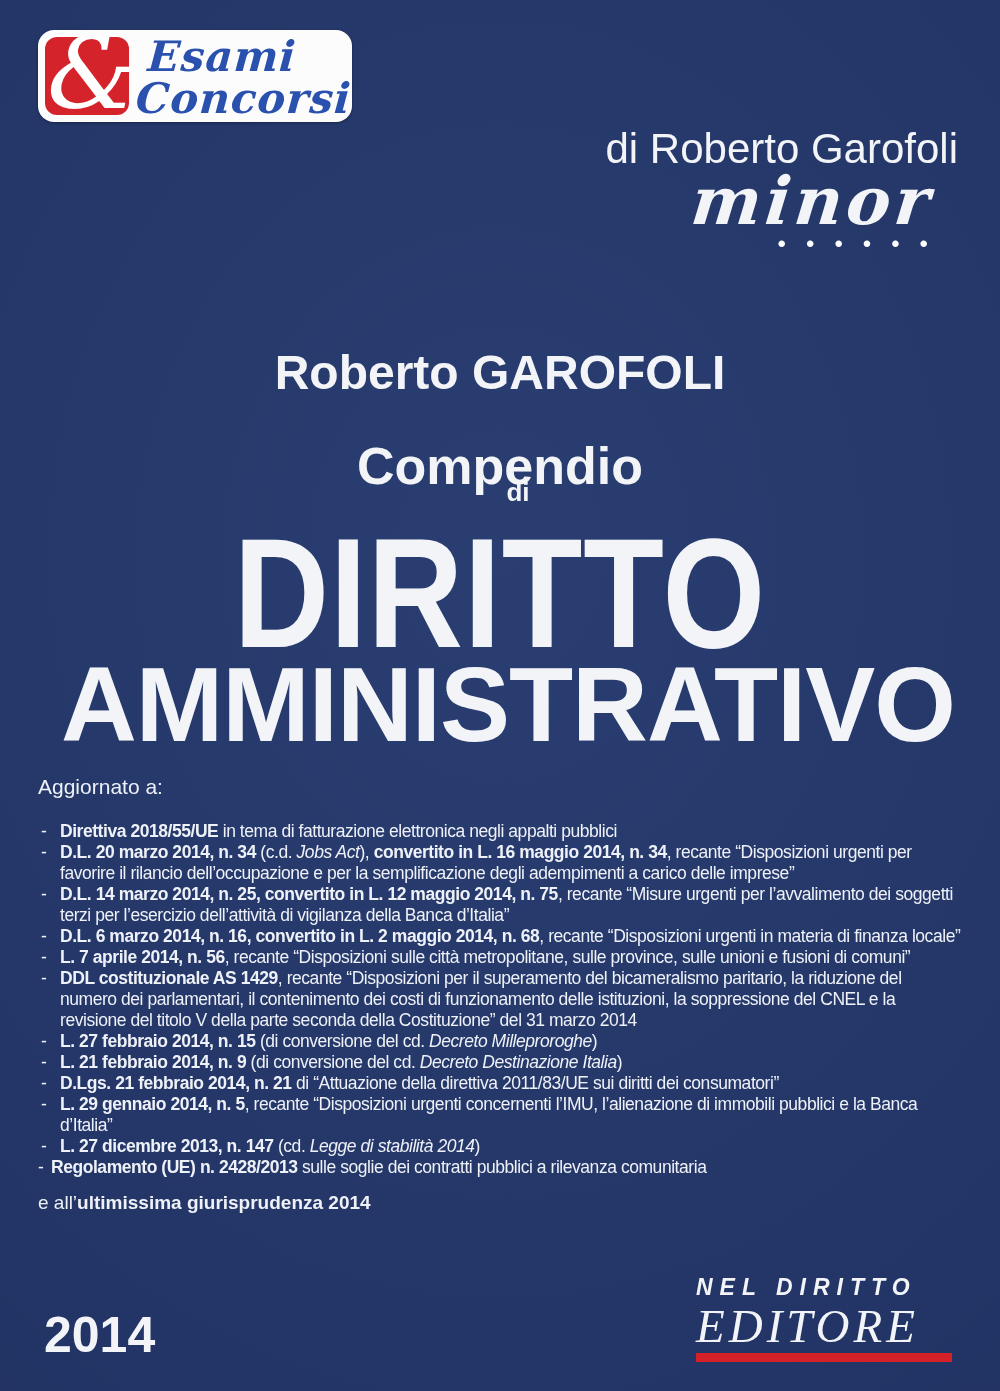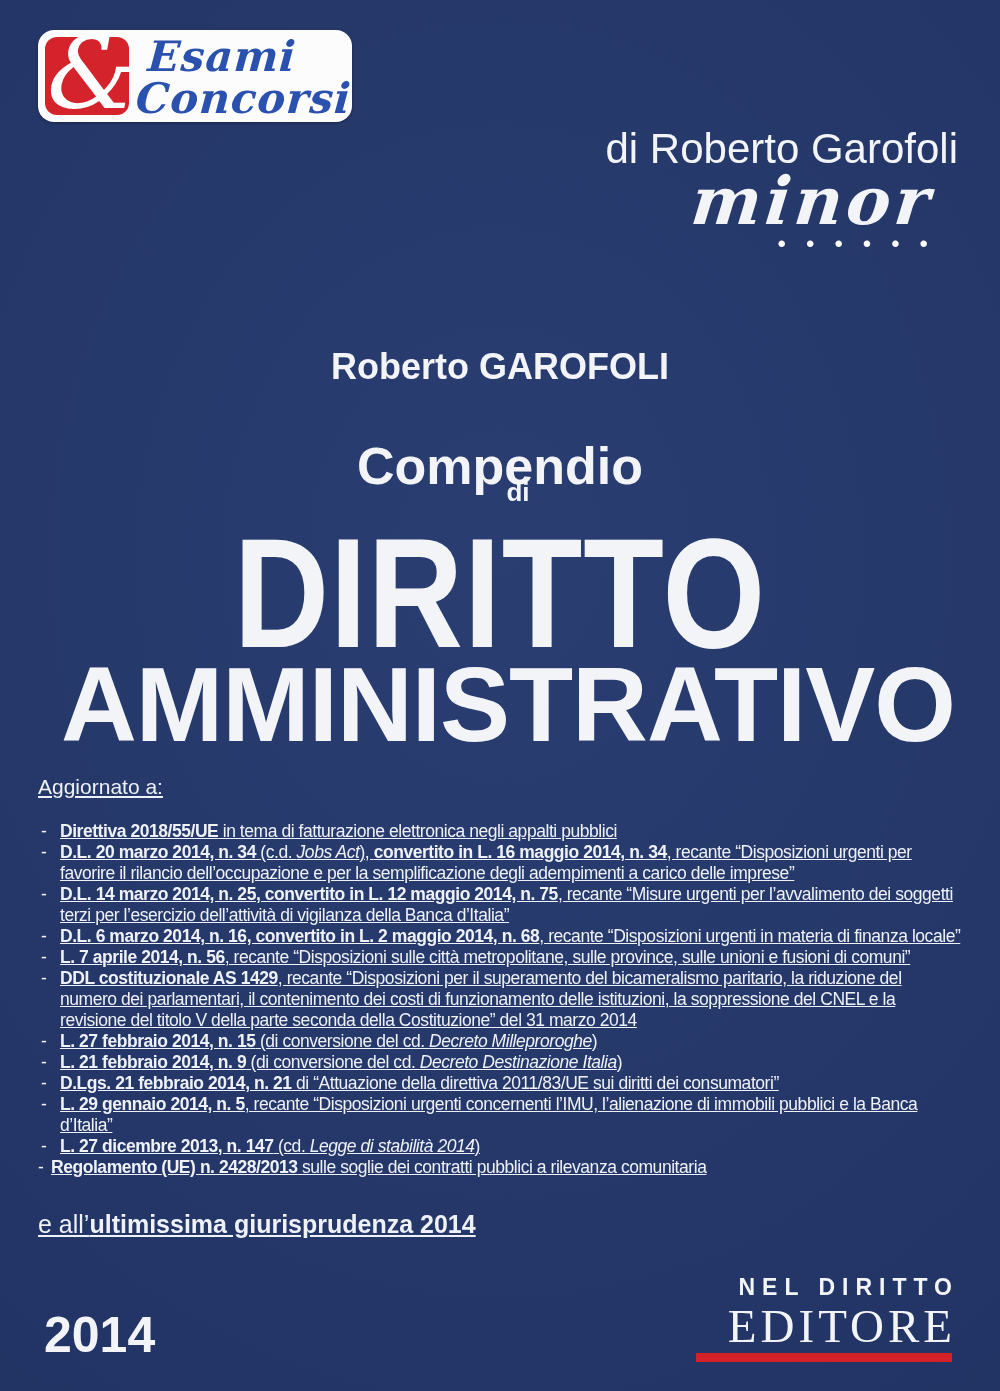--- a/index.html
+++ b/index.html
@@ -29,41 +29,41 @@
     font-style:italic; font-weight:700; letter-spacing:-1px; white-space:nowrap;}
   .series-subtitle{position:absolute; right:42px; top:128px; font-size:42px; line-height:1;
     font-weight:400; white-space:nowrap;}
   .series-edition{position:absolute; right:66px; top:168px; font-size:66px; line-height:1;
     font-family:"DejaVu Serif", serif; font-style:italic; font-weight:700;
     letter-spacing:4px; transform:skewX(-6deg); white-space:nowrap;}
   .series-dots{position:absolute; right:52px; top:232px; font-size:24px; line-height:1;
     letter-spacing:20px; color:#ffffff; white-space:nowrap;}
   
   .center-line{position:absolute; left:0; right:0; text-align:center; line-height:1; font-weight:700;}
-  .author{top:349px; font-size:36px; letter-spacing:0px;}
+  .author{top:349px; font-size:48px; letter-spacing:0px;}
   .title-compendio{top:440px; font-size:52px;}
   .title-di{top:479px; font-size:26px;margin-left:36px;}
   .title-diritto{top:516px; font-size:132px; letter-spacing:1px;
     transform:scaleY(1.18); transform-origin:50% 0;}
   .title-ammin{top:652px; font-size:105px; letter-spacing:-1px;padding-left:16px;}
   
-  .updates{position:absolute; left:38px; right:38px; top:776px; color:#eef1f7;text-decoration:underline;}
+  .updates{position:absolute; left:38px; right:38px; top:776px; color:#eef1f7;}
   .updates-heading{font-size:21px; line-height:1; margin:0 0 24px 0; font-weight:400;}
   .update-item{position:relative; padding-left:22px; font-size:17.5px;
     letter-spacing:-0.45px; line-height:21px;}
   .update-item .dash{position:absolute; left:3px; top:0;}
   .update-item.flush{padding-left:13px;}
   .update-item.flush .dash{left:0;}
   .seg-b{font-weight:700;}
   .seg-i{font-style:italic;}
-  .updates-footer{margin-top:33px; font-size:25px; line-height:1.1;}
+  .updates-footer{margin-top:15px; font-size:19px; line-height:1.1;}
   .updates-footer b{font-weight:700;}
   
   .year{position:absolute; left:44px; top:1310px; font-size:50px; line-height:1; font-weight:700;}
-  .publisher{position:absolute; right:48px; top:1276px; width:256px; text-align:right;}
+  .publisher{position:absolute; right:48px; top:1276px; width:256px; text-align:left;font-style:italic;}
   .publisher-top{font-size:23px; line-height:1; font-weight:700; letter-spacing:7px;
     white-space:nowrap; margin-right:-7px;}
   .publisher-main{font-family:"Liberation Serif", serif; font-size:47px; line-height:1;
     font-weight:400; letter-spacing:4px; white-space:nowrap; margin-right:-4px; margin-top:4px;}
   .publisher-bar{height:9px; background:var(--underline-red,#d32127); margin-top:3px;}
 </style>
 </head>
 <body>
 
 <div class="cover">

